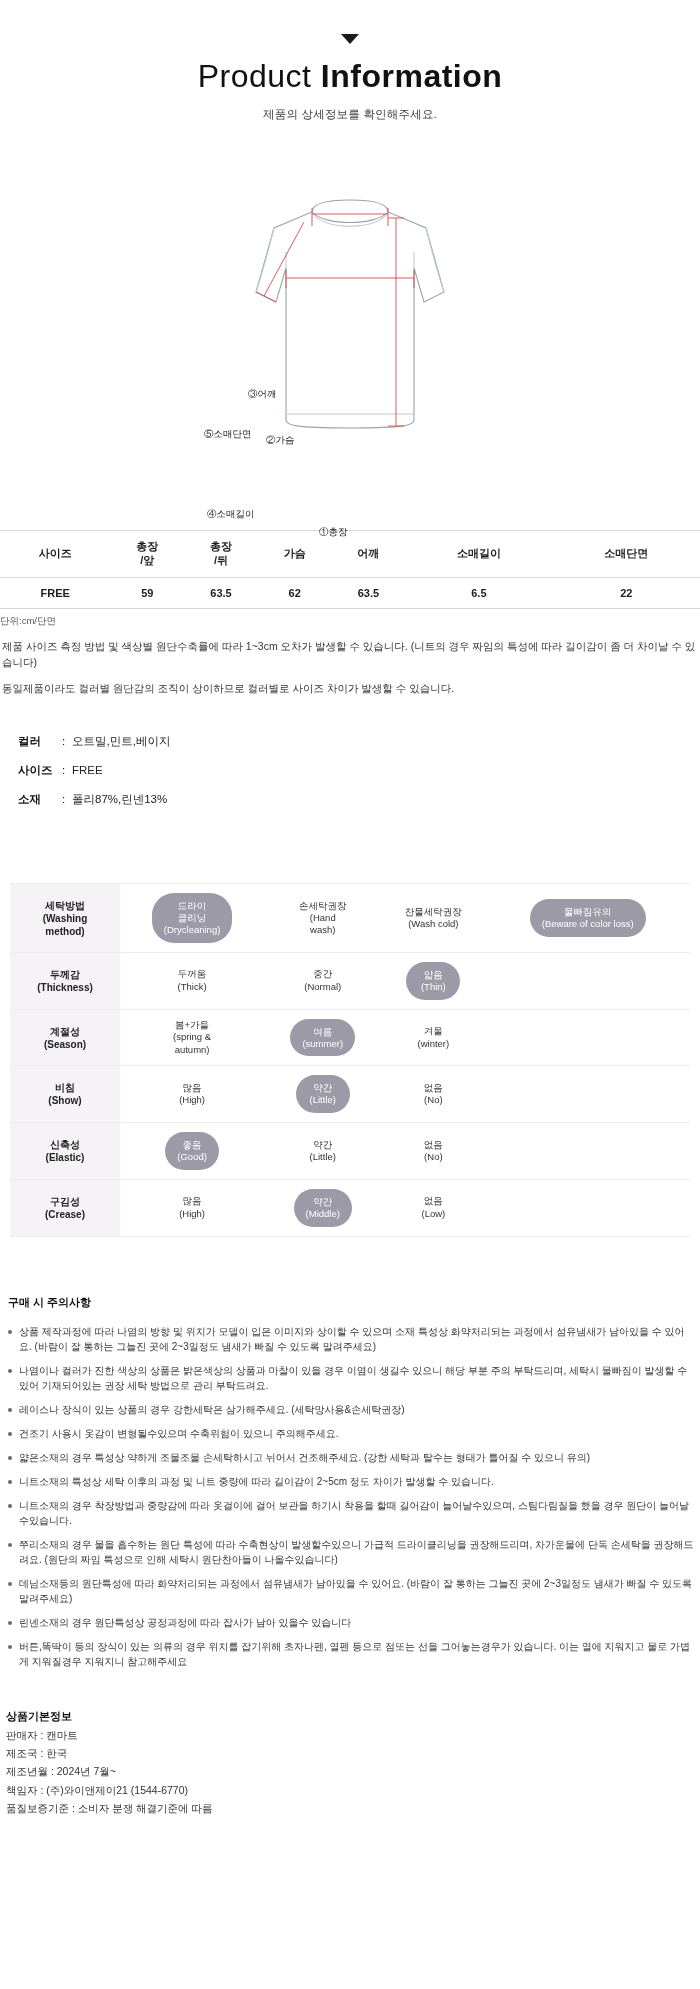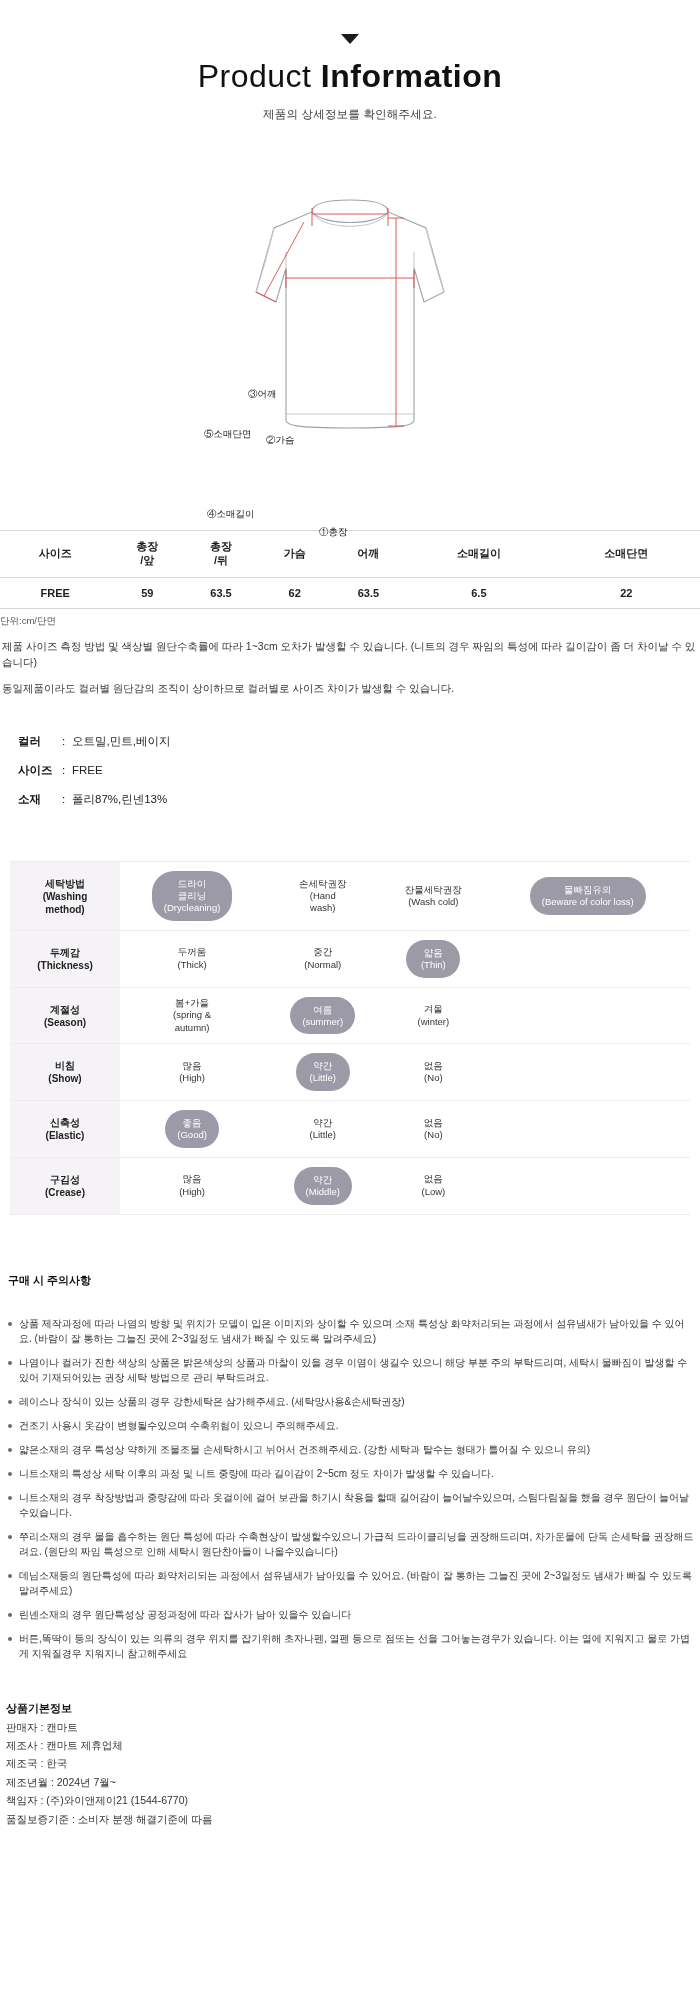--- a/index.html
+++ b/index.html
@@ -53,40 +53,40 @@
   .notes p { margin:0 0 10px 0; font-size:10.5px; line-height:1.55; color:#333; }
 
   
   .spec { margin-top:38px; padding:0 18px; }
   .spec-row { display:flex; align-items:baseline; margin-bottom:14px; font-size:11.5px; }
   .spec-key { width:44px; font-weight:700; color:#111; }
   .spec-colon { width:10px; color:#111; }
   .spec-val { color:#222; }
 
   
-  .care { margin-top:38px; padding:16px 10px; }
+  .care { margin-top:60px; padding:16px 10px; }
   .care-table { width:100%; border-collapse:collapse; background:#fff; }
   .care-table tr { border-bottom:1px solid #ececec; }
   .care-table tr:first-child { border-top:1px solid #ececec; }
   .care-table td {
     text-align:center; font-size:9.5px; line-height:1.3; color:#333;
     padding:9px 2px; vertical-align:middle;
   }
   .care-table td.care-head {
     width:110px; background:#f5f3f6; font-weight:700; color:#222; font-size:10px;
   }
   .pill {
     display:inline-block; background:#9d9aa7; color:#fff;
     border-radius:22px; padding:7px 12px; min-width:54px;
     font-size:9.5px; line-height:1.25;
   }
 
   
   .caution { margin-top:42px; padding:0 6px; }
-  .caution h3 { font-size:11px; font-weight:700; margin:0 0 28px 2px; color:#111; }
+  .caution h3 { font-size:11px; font-weight:700; margin:0 0 14px 2px; color:#111; }
   .caution ul { list-style:none; margin:0; padding:0; }
   .caution li {
     position:relative; padding-left:13px; margin-bottom:9px;
     font-size:10px; line-height:1.5; color:#333;
   }
   .caution li:before {
     content:""; position:absolute; left:2px; top:6px;
     width:4px; height:4px; border-radius:50%; background:#6a6a6a;
   }
 
@@ -271,21 +271,20 @@
         <li>데님소재등의 원단특성에 따라 화약처리되는 과정에서 섬유냄새가 남아있을 수 있어요. (바람이 잘 통하는 그늘진 곳에 2~3일정도 냄새가 빠질 수 있도록 말려주세요)</li>
         <li>린넨소재의 경우 원단특성상 공정과정에 따라 잡사가 남아 있을수 있습니다</li>
         <li>버튼,똑딱이 등의 장식이 있는 의류의 경우 위치를 잡기위해 초자나펜, 열펜 등으로 점또는 선을 그어놓는경우가 있습니다. 이는 열에 지워지고 물로 가볍게 지워질경우 지워지니 참고해주세요</li>
       </ul>
   </div>
 
   <div class="basic">
     <h3>상품기본정보</h3>
     <div id="basic-lines">
         <div class="line">판매자 : 캔마트</div>
-        <div class="line">제조사 : 캔마트 제휴업체</div>
         <div class="line">제조국 : 한국</div>
         <div class="line">제조년월 : 2024년 7월~</div>
         <div class="line">책임자 : (주)와이앤제이21 (1544-6770)</div>
         <div class="line">품질보증기준 : 소비자 분쟁 해결기준에 따름</div>
       </div>
   </div>
 
 </div>
 
 </body></html>

